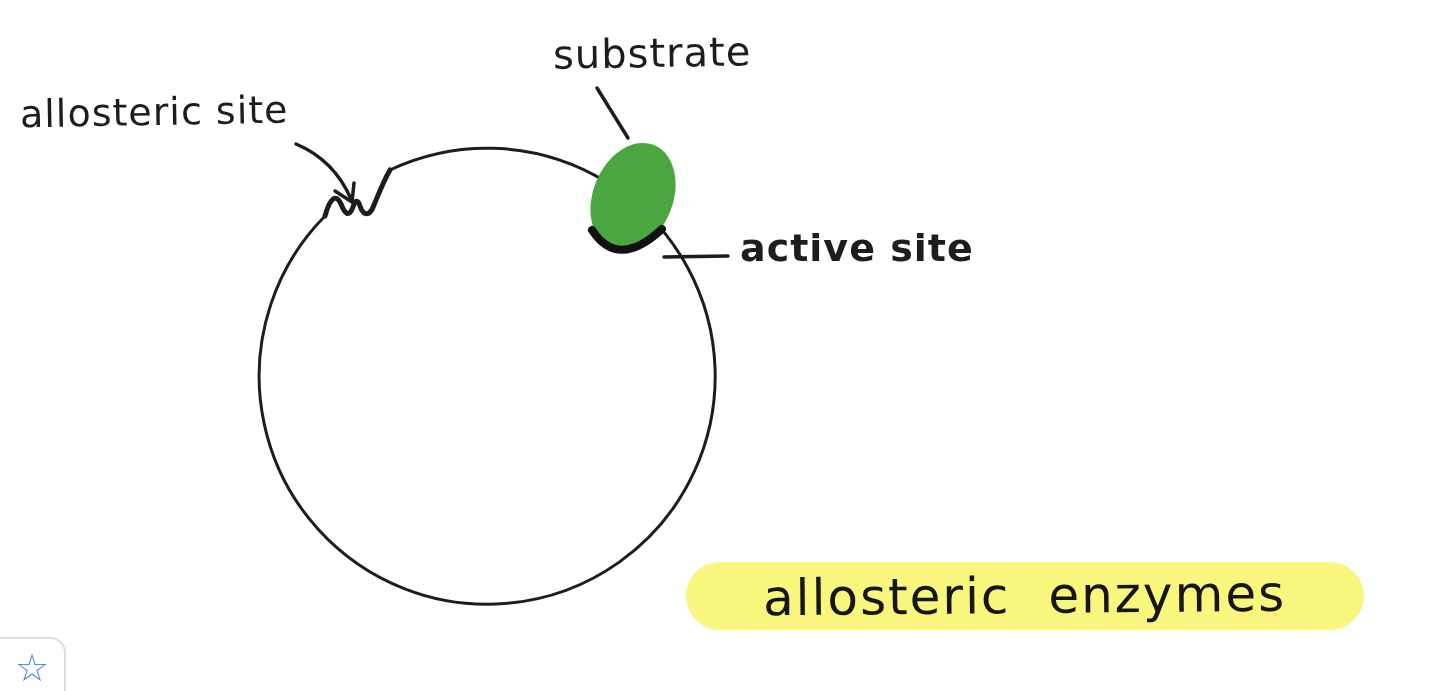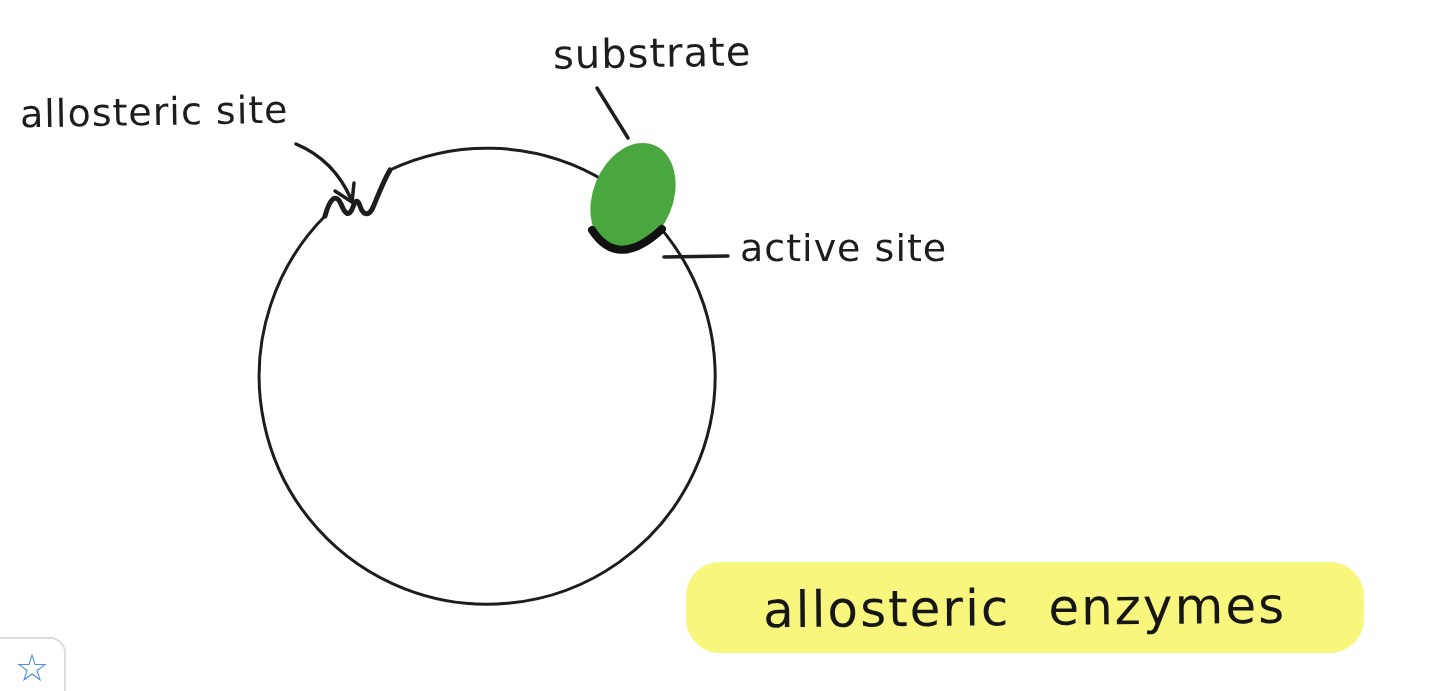--- a/index.html
+++ b/index.html
@@ -37,27 +37,28 @@
   .label-allosteric-site {
     left: 20px;
     top: 90px;
     font-size: 38px;
     transform: rotate(-1deg);
   }
   .label-active-site {
     left: 740px;
     top: 226px;
     font-size: 38px;
+    font-weight: bold;
   }
   .caption-highlight {
     position: absolute;
     left: 686px;
     top: 562px;
     width: 678px;
-    height: 91px;
+    height: 68px;
     background: #f9f67e;
     border-radius: 34px;
     display: flex;
     align-items: center;
     justify-content: center;
   }
   .caption-text {
     color: #161616;
     font-size: 50px;
     letter-spacing: 2px;

